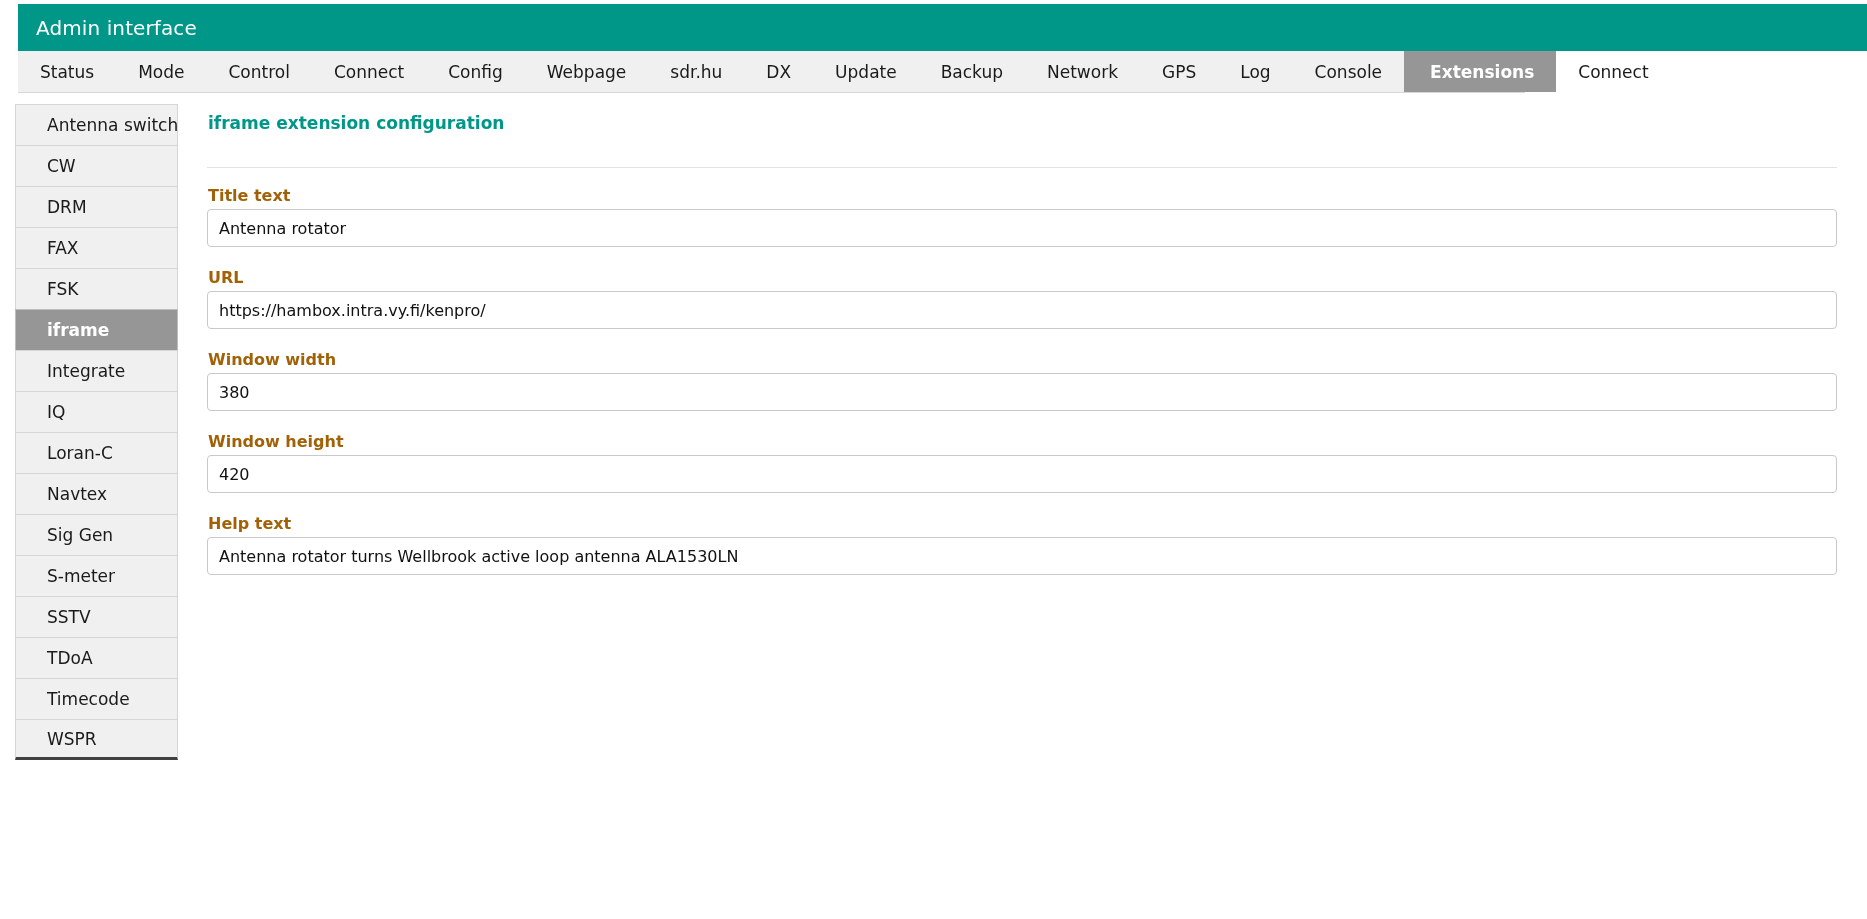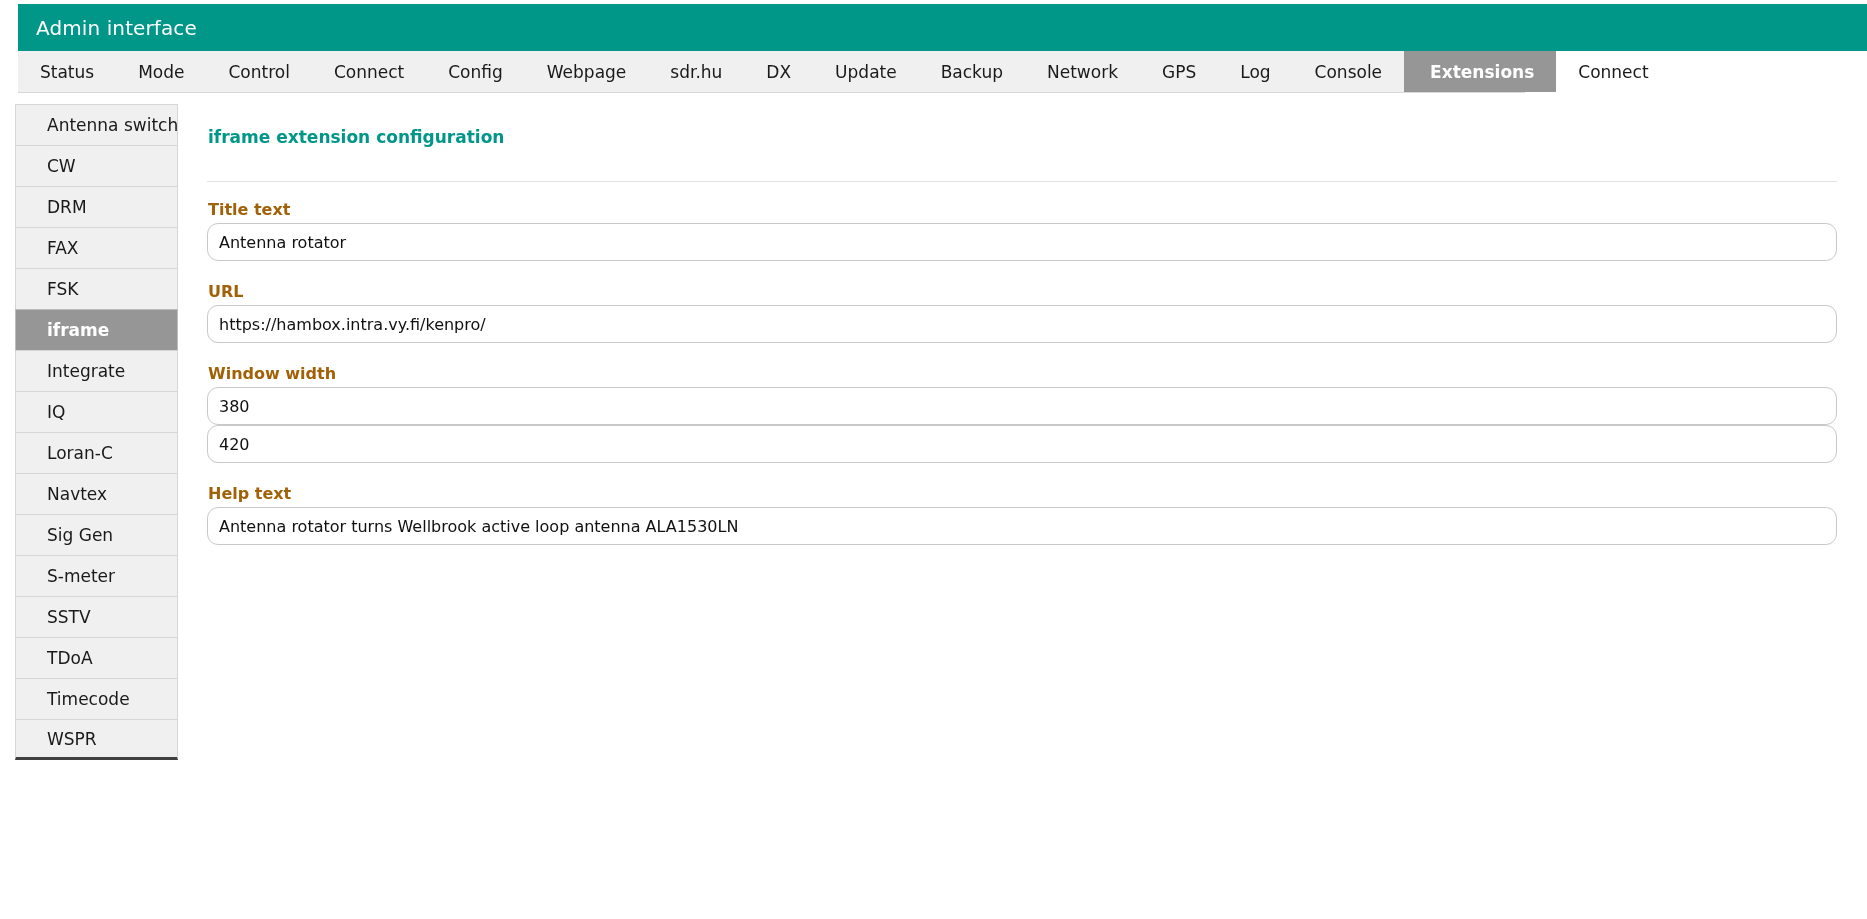--- a/index.html
+++ b/index.html
@@ -98,21 +98,21 @@
     color: #ffffff;
     font-weight: bold;
     border-color: #bdbdbd;
     text-align: right;
   }
 
   
   .content {
     position: absolute;
     left: 207px;
-    top: 118px;
+    top: 104px;
     width: 1630px;
   }
   .content-title {
     font-size: 17px;
     font-weight: bold;
     color: #009688;
     margin: 9px 0 0 1px;
   }
   .divider {
     height: 1px;
@@ -131,21 +131,21 @@
   .field-input {
     width: 100%;
     height: 38px;
     border: 1px solid #c9c9c9;
     background: #ffffff;
     font-size: 16px;
     font-family: "DejaVu Sans", sans-serif;
     color: #111111;
     padding: 0 11px;
     outline: none;
-    border-radius: 11px;
+    border-radius: 4px;
   }
   .field-group.tight .field-label { margin-top: 21px; }
 </style>
 </head>
 <body>
 
 <div id="app">
 
   <div class="header-bar">
     <div class="header-title">Admin interface</div>
@@ -253,18 +253,18 @@
       </div>
     </div>
 
   <div class="content">
     <div class="content-title">iframe extension configuration</div>
     <div class="divider"></div>
     <div id="fields">
         <div class="field-group"><div class="field-label">Title text</div><input type="text" class="field-input" placeholder="" value="Antenna rotator" style=""></div>
         <div class="field-group tight"><div class="field-label">URL</div><input type="text" class="field-input" placeholder="" value="https://hambox.intra.vy.fi/kenpro/" style=""></div>
         <div class="field-group tight"><div class="field-label">Window width</div><input type="text" class="field-input" placeholder="" value="380" style=""></div>
-        <div class="field-group tight"><input type="text" class="field-input" placeholder="" value="420" style=""></div>
+        <div class="field-group tight"><div class="field-label">Window height</div><input type="text" class="field-input" placeholder="" value="420" style=""></div>
         <div class="field-group tight"><div class="field-label">Help text</div><input type="text" class="field-input" placeholder="" value="Antenna rotator turns Wellbrook active loop antenna ALA1530LN" style=""></div>
       </div>
   </div>
 
 </div>
 
 </body></html>

